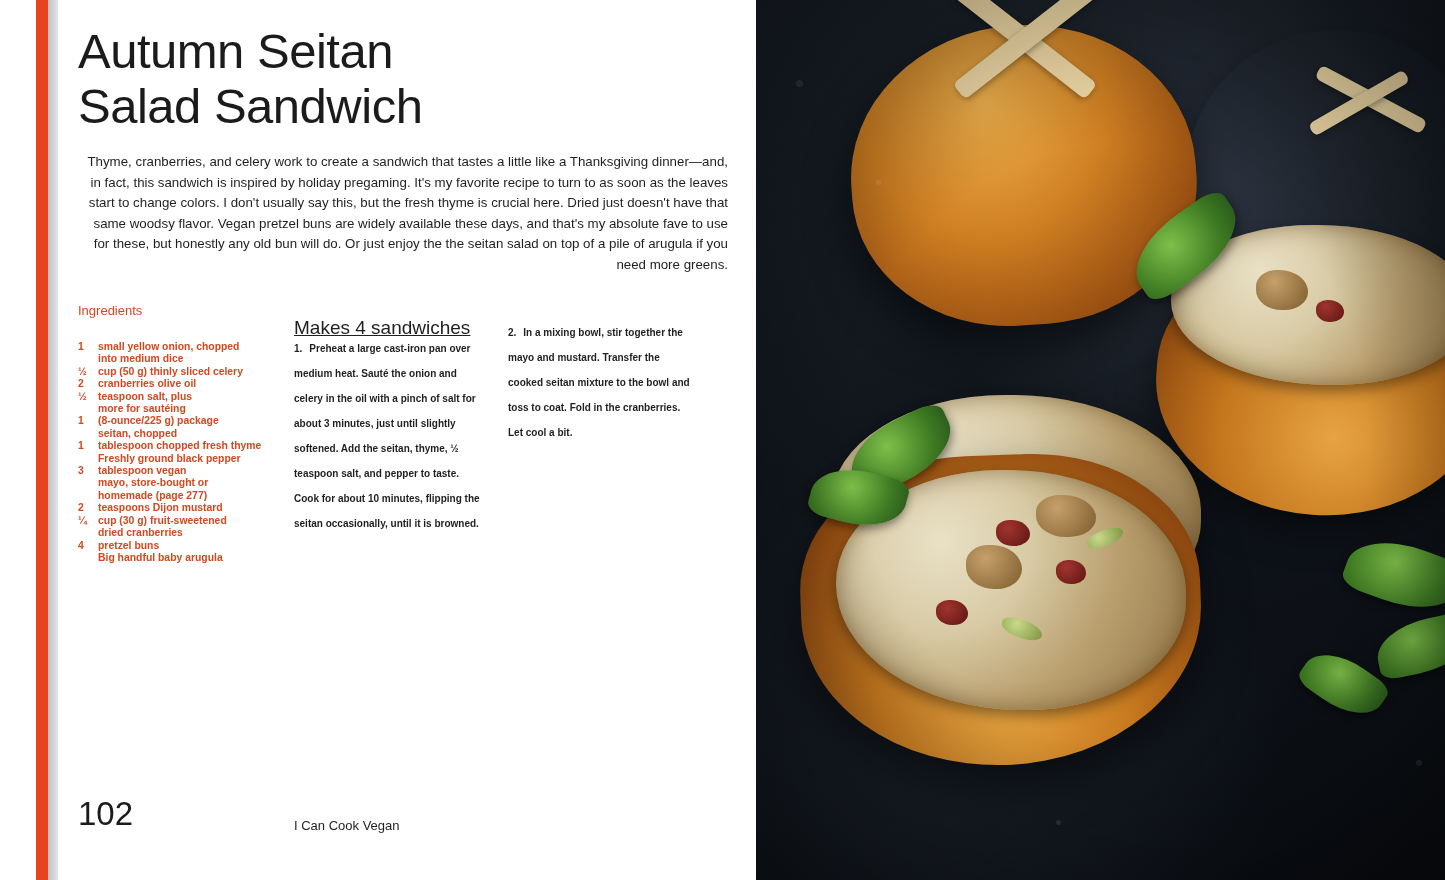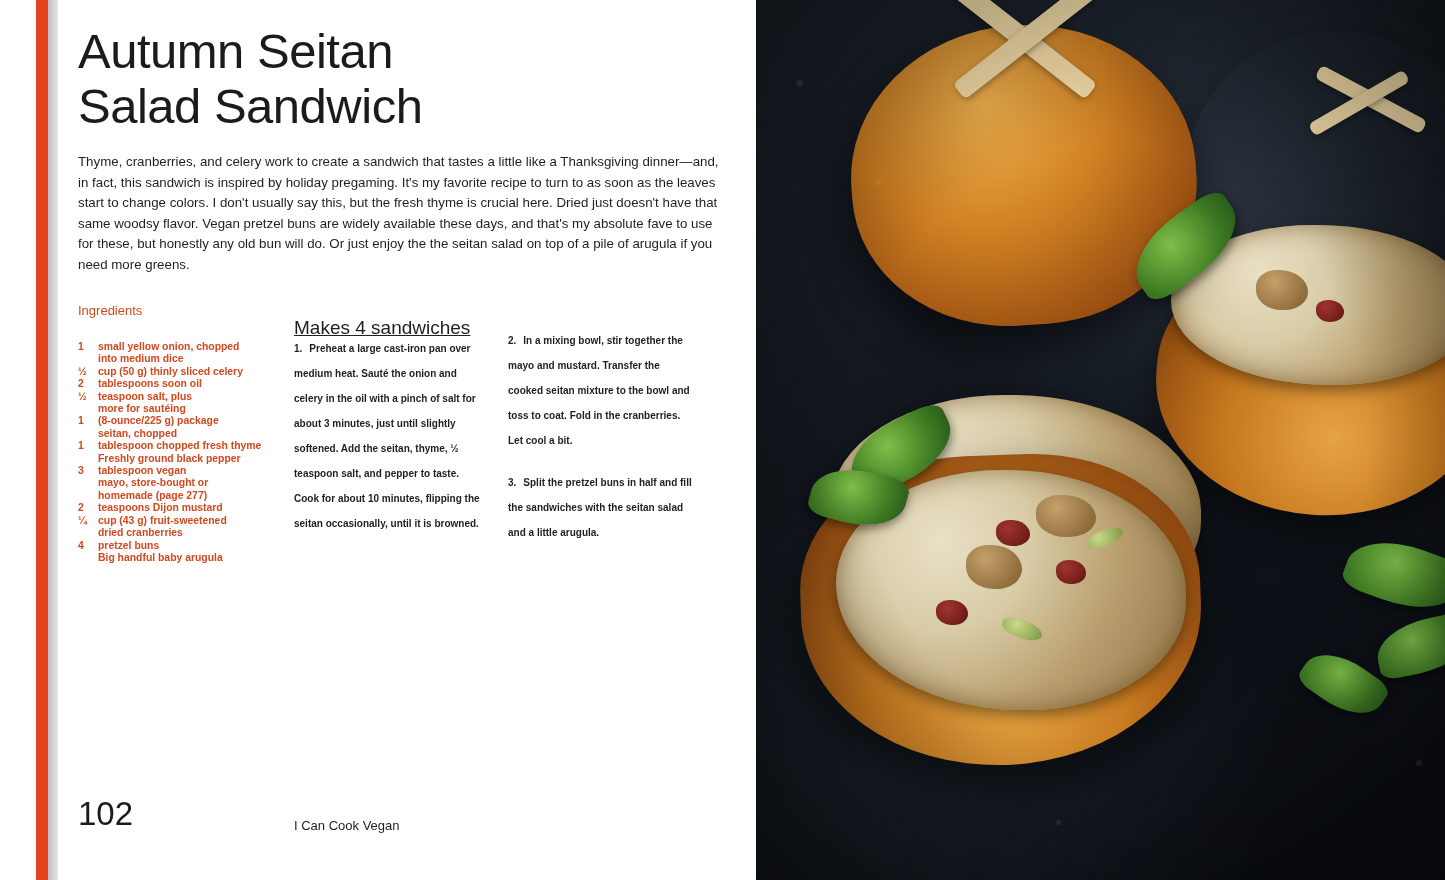--- a/index.html
+++ b/index.html
@@ -56,21 +56,21 @@
     color: #1b1b1b;
     white-space: pre-line;
   }
   .headnote {
     position: absolute;
     left: 20px; top: 152px;
     width: 650px;
     font-size: 13.3px;
     line-height: 20.5px;
     color: #1f1f1f;
-    text-align: left;
+    text-align: right;
   }
 
   .ingredients-heading {
     position: absolute;
     left: 20px; top: 303px;
     font-size: 13px;
     color: #d2481f;
     font-weight: 400;
   }
   .makes-line {
@@ -107,21 +107,21 @@
 
   .steps-col {
     position: absolute;
     font-size: 10px;
     line-height: 25px;
     color: #1f1f1f;
     width: 186px;
     font-weight: bold;
   }
   .steps-col-1 { left: 236px; top: 336px; }
-  .steps-col-2 { left: 450px; top: 328px; }
+  .steps-col-2 { left: 450px; top: 320px; }
   .step { margin-bottom: 17px; }
   .step .num { margin-right: 7px; }
 
   .folio {
     position: absolute;
     left: 20px; top: 795px;
     font-size: 33px;
     color: #1b1b1b;
   }
   .book-title {
@@ -257,21 +257,21 @@
           <div class="ing-qty">1</div>
           <div class="ing-text">small yellow onion, chopped</div>
         </div>
         <div class="ing-cont">into medium dice</div>
         <div class="ing-row">
           <div class="ing-qty">½</div>
           <div class="ing-text">cup (50 g) thinly sliced celery</div>
         </div>
         <div class="ing-row">
           <div class="ing-qty">2</div>
-          <div class="ing-text">tablespoons soon oil</div>
+          <div class="ing-text">cranberries olive oil</div>
         </div>
         <div class="ing-row">
           <div class="ing-qty">½</div>
           <div class="ing-text">teaspoon salt, plus</div>
         </div>
         <div class="ing-cont">more for sautéing</div>
         <div class="ing-row">
           <div class="ing-qty">1</div>
           <div class="ing-text">(8-ounce/225 g) package</div>
         </div>
@@ -289,39 +289,38 @@
           <div class="ing-text">tablespoon vegan</div>
         </div>
         <div class="ing-cont">mayo, store-bought or</div>
         <div class="ing-cont">homemade (page 277)</div>
         <div class="ing-row">
           <div class="ing-qty">2</div>
           <div class="ing-text">teaspoons Dijon mustard</div>
         </div>
         <div class="ing-row">
           <div class="ing-qty">¼</div>
-          <div class="ing-text">cup (43 g) fruit-sweetened</div>
+          <div class="ing-text">cup (30 g) fruit-sweetened</div>
         </div>
         <div class="ing-cont">dried cranberries</div>
         <div class="ing-row">
           <div class="ing-qty">4</div>
           <div class="ing-text">pretzel buns</div>
         </div>
         <div class="ing-row">
           <div class="ing-qty"></div>
           <div class="ing-text">Big handful baby arugula</div>
         </div>
       </div>
 
     <div class="steps-col steps-col-1" id="steps-1">
         <div class="step"><span class="num">1.</span><span>Preheat a large cast-iron pan over medium heat. Sauté the onion and celery in the oil with a pinch of salt for about 3 minutes, just until slightly softened. Add the seitan, thyme, ½ teaspoon salt, and pepper to taste. Cook for about 10 minutes, flipping the seitan occasionally, until it is browned.</span></div>
       </div>
     <div class="steps-col steps-col-2" id="steps-2">
         <div class="step"><span class="num">2.</span><span>In a mixing bowl, stir together the mayo and mustard. Transfer the cooked seitan mixture to the bowl and toss to coat. Fold in the cranberries. Let cool a bit.</span></div>
-        <div class="step"><span class="num">3.</span><span>Split the pretzel buns in half and fill the sandwiches with the seitan salad and a little arugula.</span></div>
       </div>
 
     <div class="folio">102</div>
     <div class="book-title">I Can Cook Vegan</div>
   </div>
 
   <div class="photo-page">
     <div class="photo-bg"></div>
 
     <div class="bun-tr"></div>

